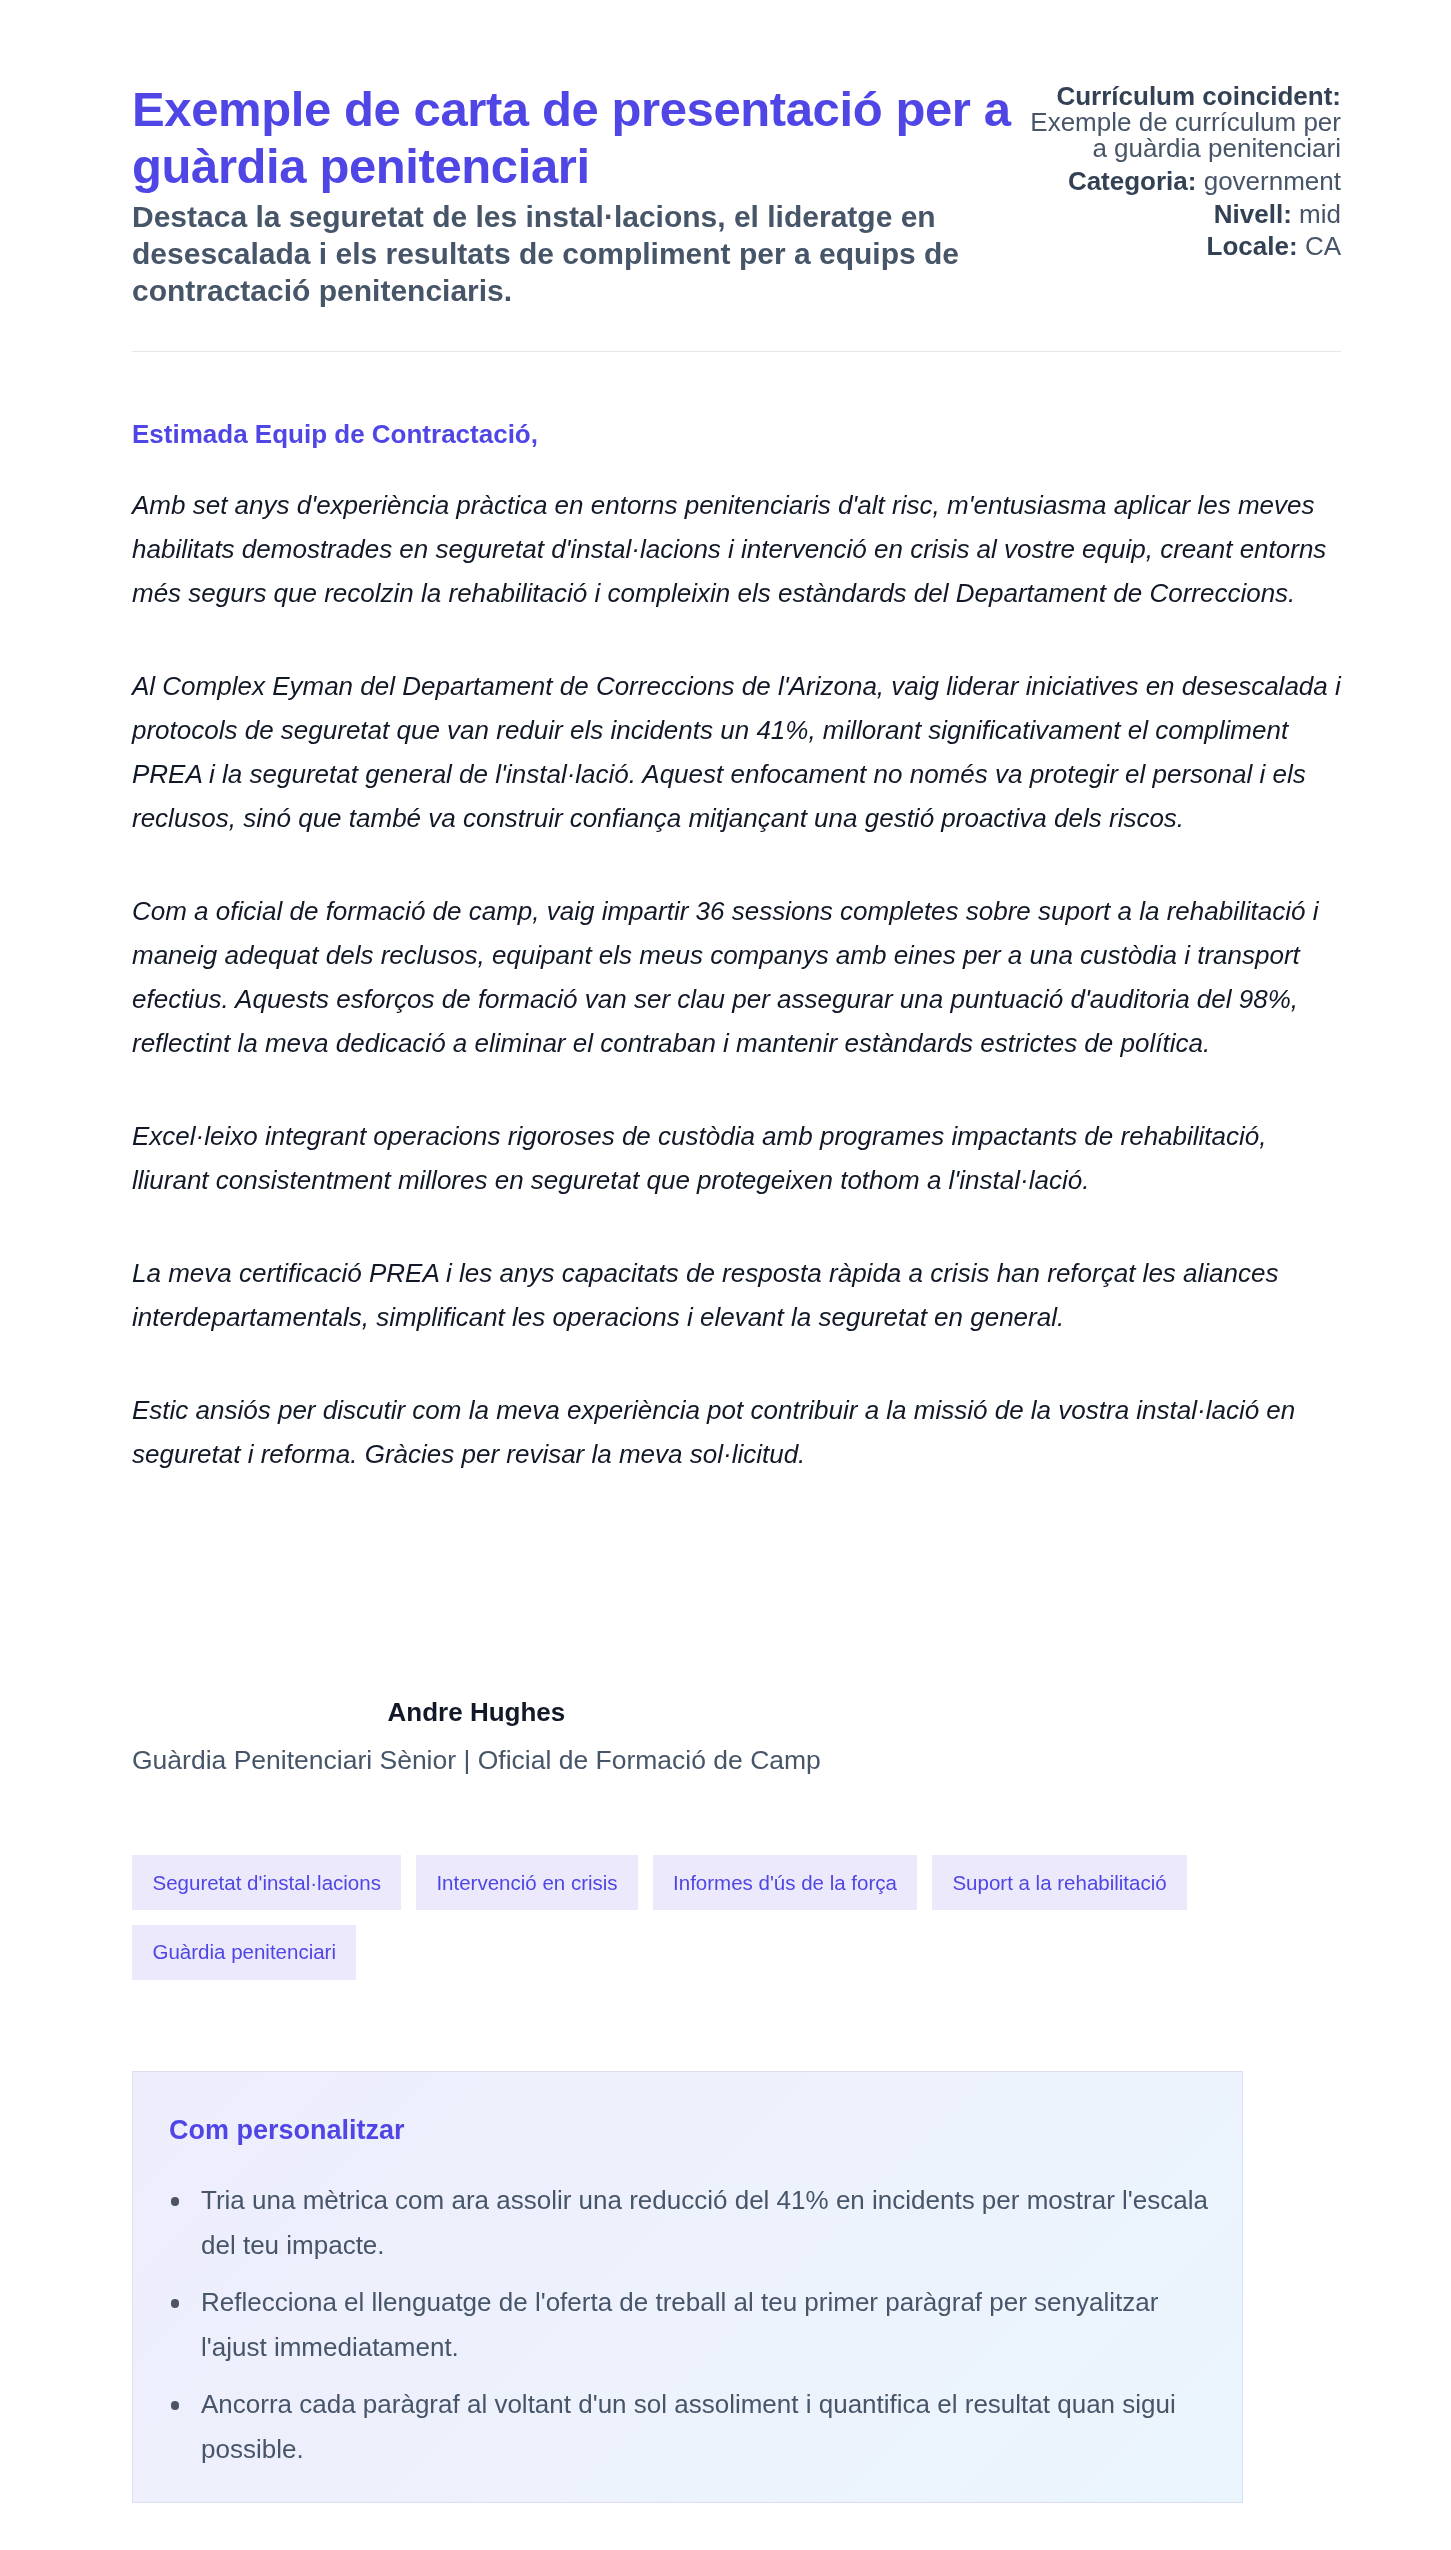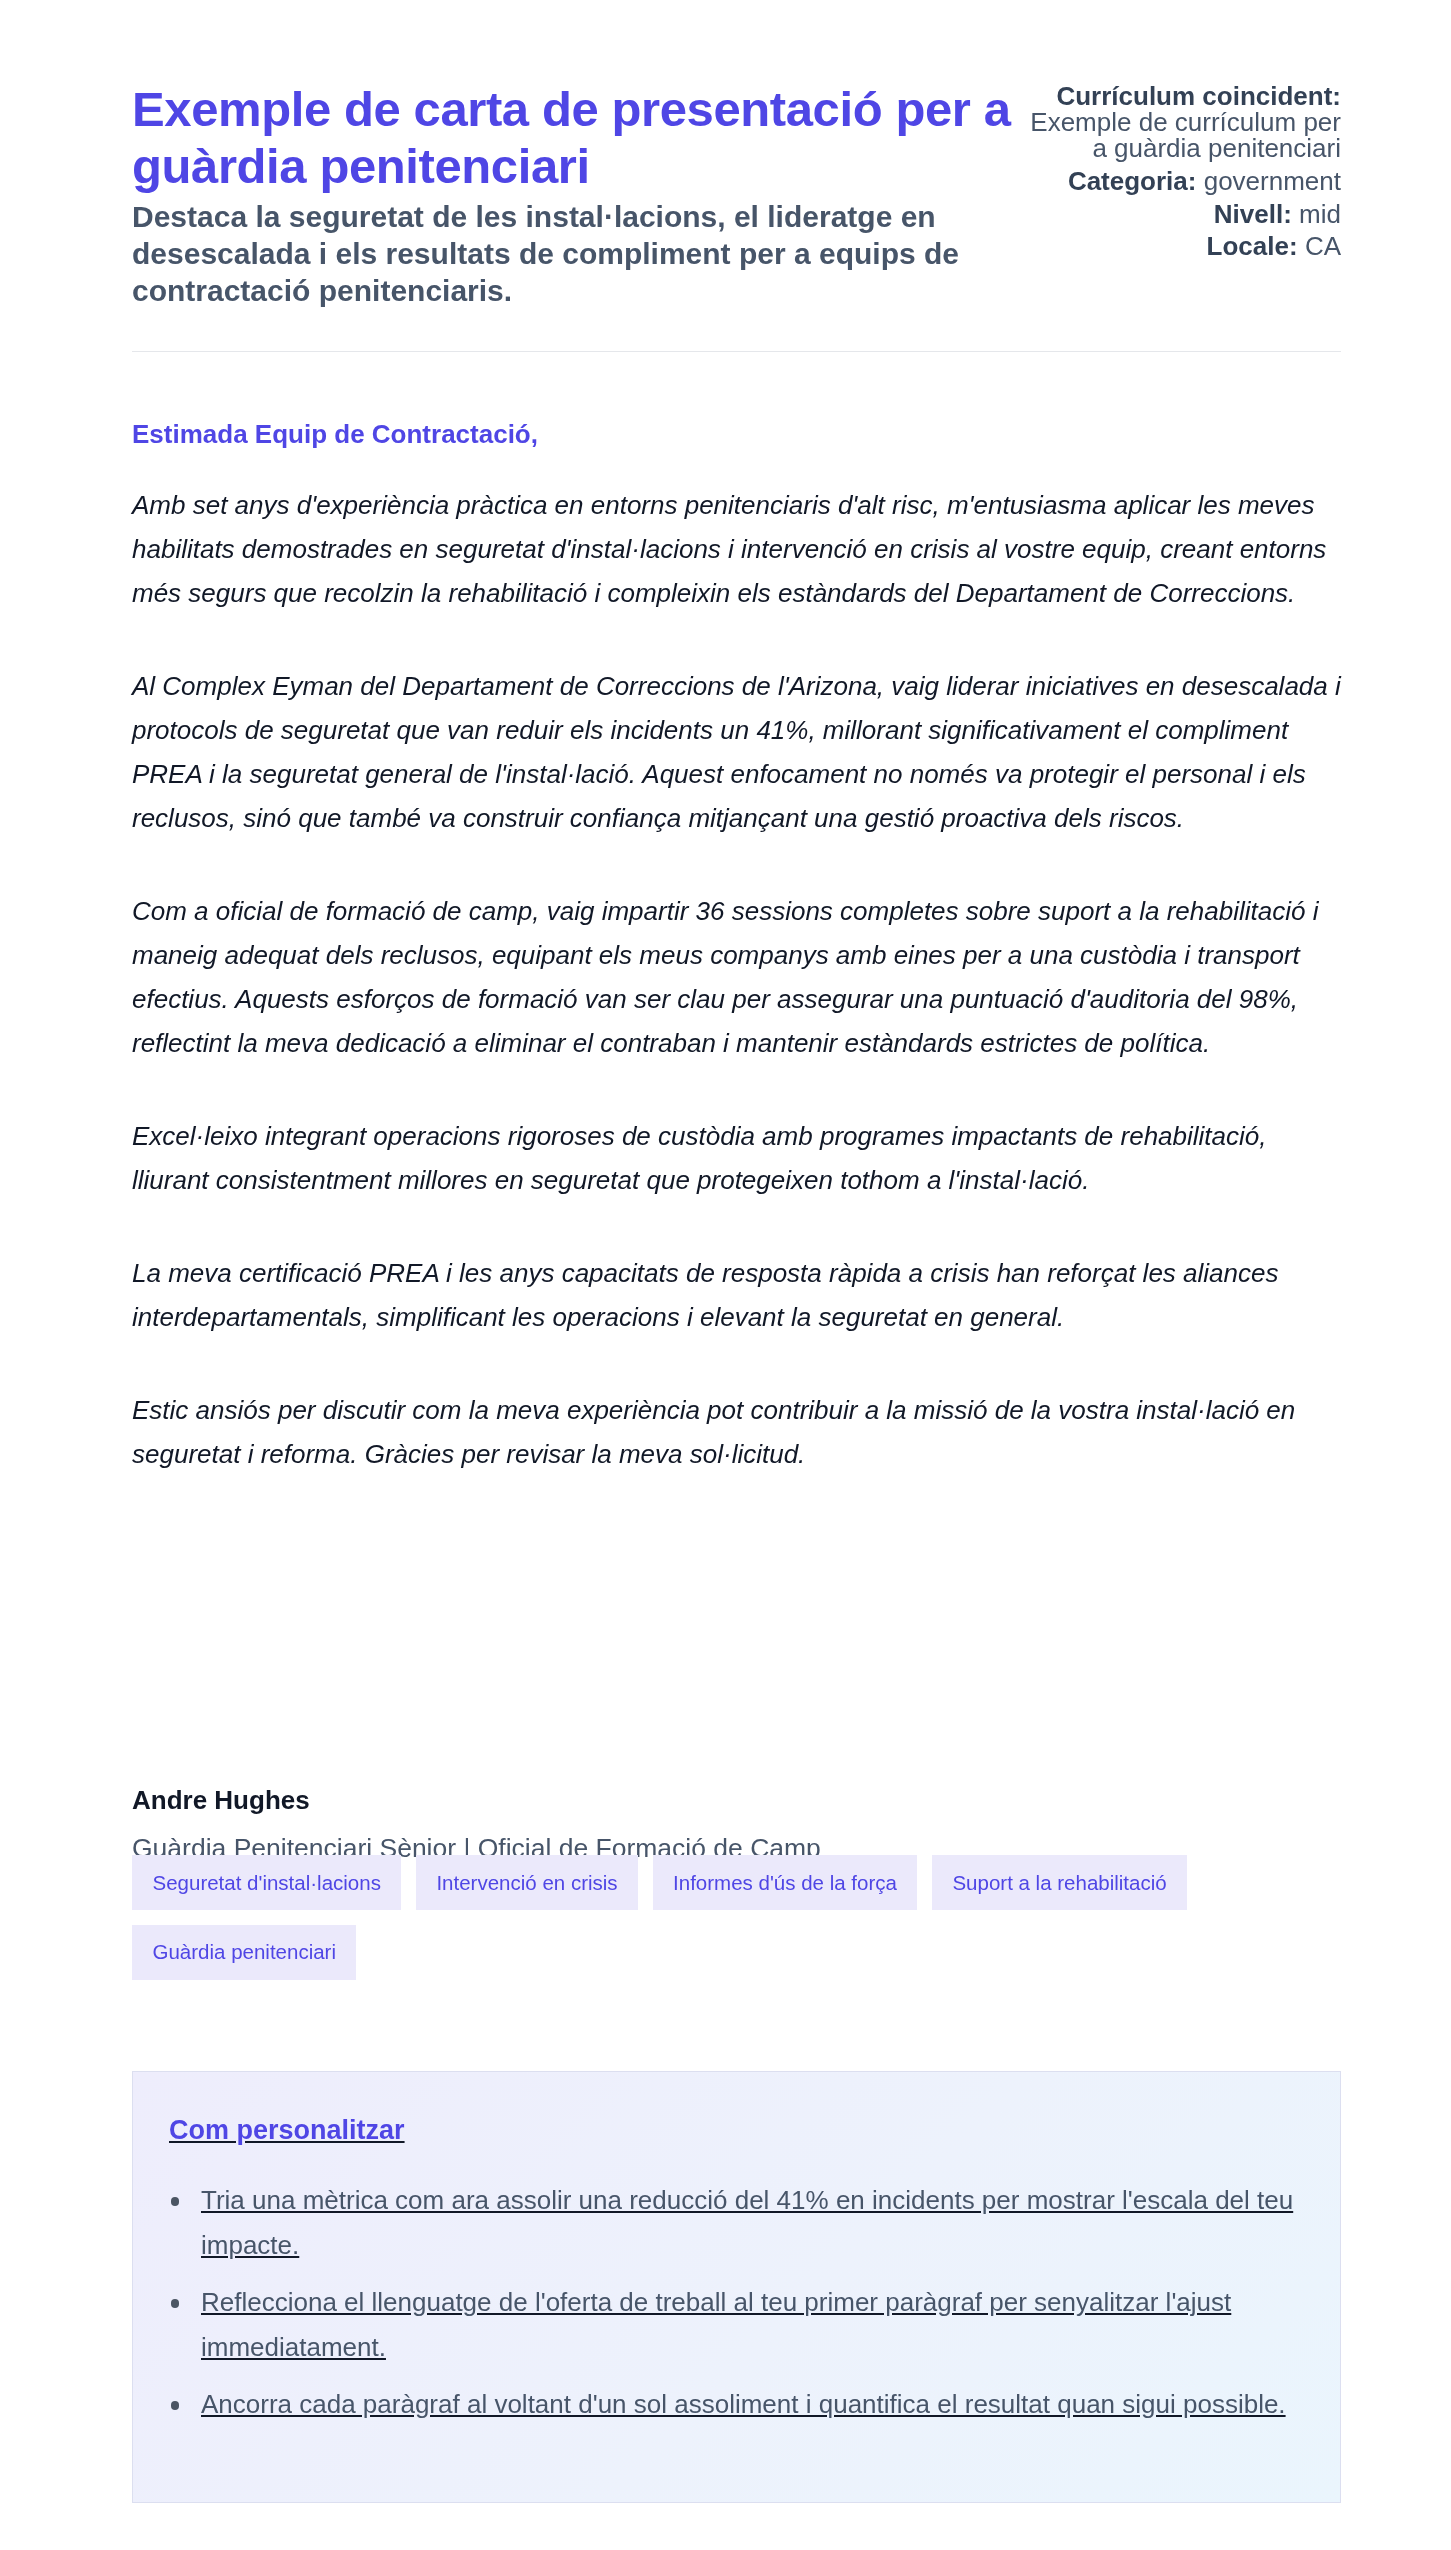--- a/index.html
+++ b/index.html
@@ -26,36 +26,35 @@
     .meta-row.block .meta-label { display: block; }
 
     .greeting {
       position: absolute; left: 0; top: 417px;
       font-size: 26px; line-height: 34px; font-weight: 700; color: #4f46e5;
     }
 
     .body { position: absolute; left: 0; top: 483px; width: 1209px; }
     .para { font-size: 26px; line-height: 44px; color: #111827; margin-bottom: 49px; font-style: italic; }
 
-    .signature { position: absolute; left: 0; top: 1783px; }
+    .signature { position: absolute; left: 0; top: 1695px; text-align: center; }
     .sig-name { font-size: 26px; line-height: 34px; font-weight: 700; color: #111827; }
     .sig-title { margin-top: 13.7px; font-size: 26.5px; line-height: 34px; color: #475569; }
 
     .tags { position: absolute; left: 0; top: 1855px; width: 1209px; display: flex; flex-wrap: wrap; gap: 14.5px 14.5px; }
     .tag {
       background: #ebe9fb; color: #4f46e5; font-size: 20.5px; line-height: 26px;
       padding: 14.5px 20.5px 13.7px 20.5px; height: 55px; display: inline-flex; align-items: center;
     }
 
     .tips {
-      position: absolute; left: 0; top: 2071px; width: 1209px; height: 432px;
+      position: absolute; left: 0; top: 2071px; width: 1111px; height: 432px;
       background: linear-gradient(135deg, #eeedfc 0%, #edf2fc 55%, #eaf5fd 100%);
       border: 1.7px solid #dcdff0;
       padding: 41px 34px 0 36px;
-      text-decoration: underline;
     }
     .tips-title { font-size: 27px; line-height: 34px; font-weight: 700; color: #4f46e5; }
     .tips-list { list-style: none; margin-top: 31px; }
     .tips-item {
       position: relative; padding-left: 32px; font-size: 26px; line-height: 45px; color: #475569;
       margin-bottom: 12px;
     }
     .tips-item .bullet {
       position: absolute; left: 1.7px; top: 19px; width: 8.5px; height: 8.5px; border-radius: 50%; background: #4b5563;
     }

